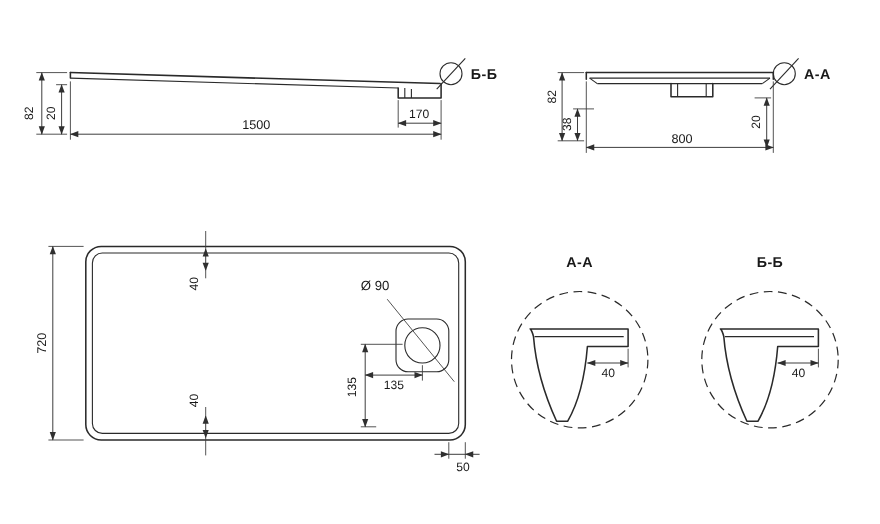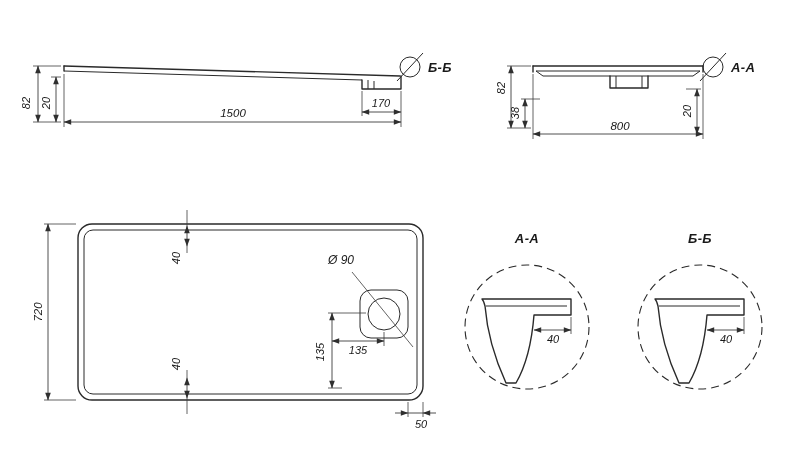--- a/index.html
+++ b/index.html
@@ -1,17 +1,17 @@
 <!DOCTYPE html>
 <html><head>
 <meta charset="utf-8">
 <title>Drawing</title>
 <style>
   html,body{margin:0;padding:0;background:#ffffff;}
-  .canvas{width:800px;height:476px;background:#fff;position:relative;overflow:hidden;font-style:italic;}
+  .canvas{width:800px;height:476px;background:#fff;position:relative;overflow:hidden;}
   svg{display:block;}
   text{font-family:"Liberation Sans",sans-serif;fill:#191919;}
   .dim-text{font-size:11px;}
   .big-dim{font-size:11.5px;}
   .section-label{font-size:13px;font-weight:700;letter-spacing:.4px;}
   .diam{font-size:12px;}
   .outline{fill:none;stroke:#2a2a2a;stroke-width:1.4;stroke-linejoin:round;stroke-linecap:round;}
   .thin{fill:none;stroke:#2a2a2a;stroke-width:1;}
   .dimline{fill:none;stroke:#3c3c3c;stroke-width:.9;}
   .extline{fill:none;stroke:#3c3c3c;stroke-width:.8;}

